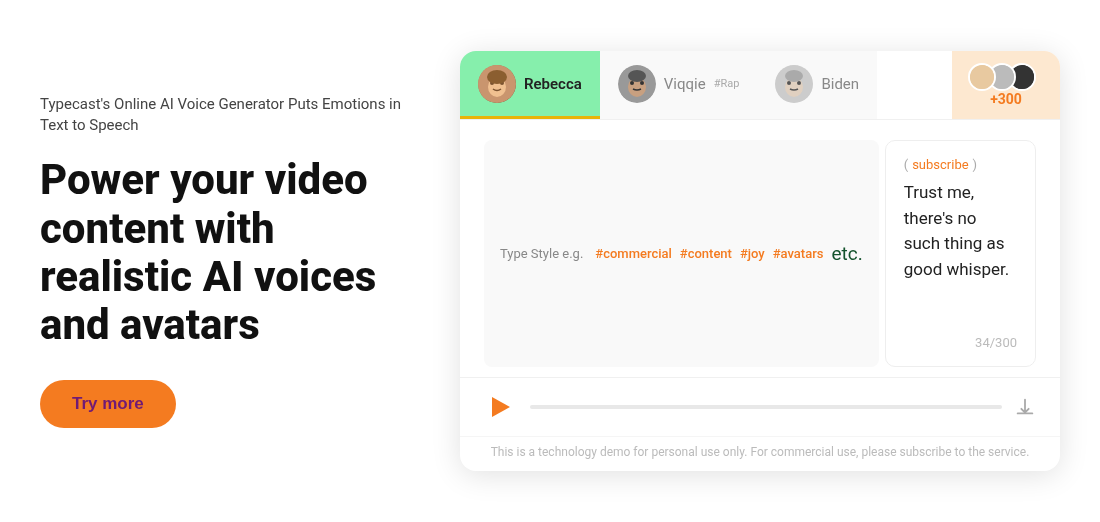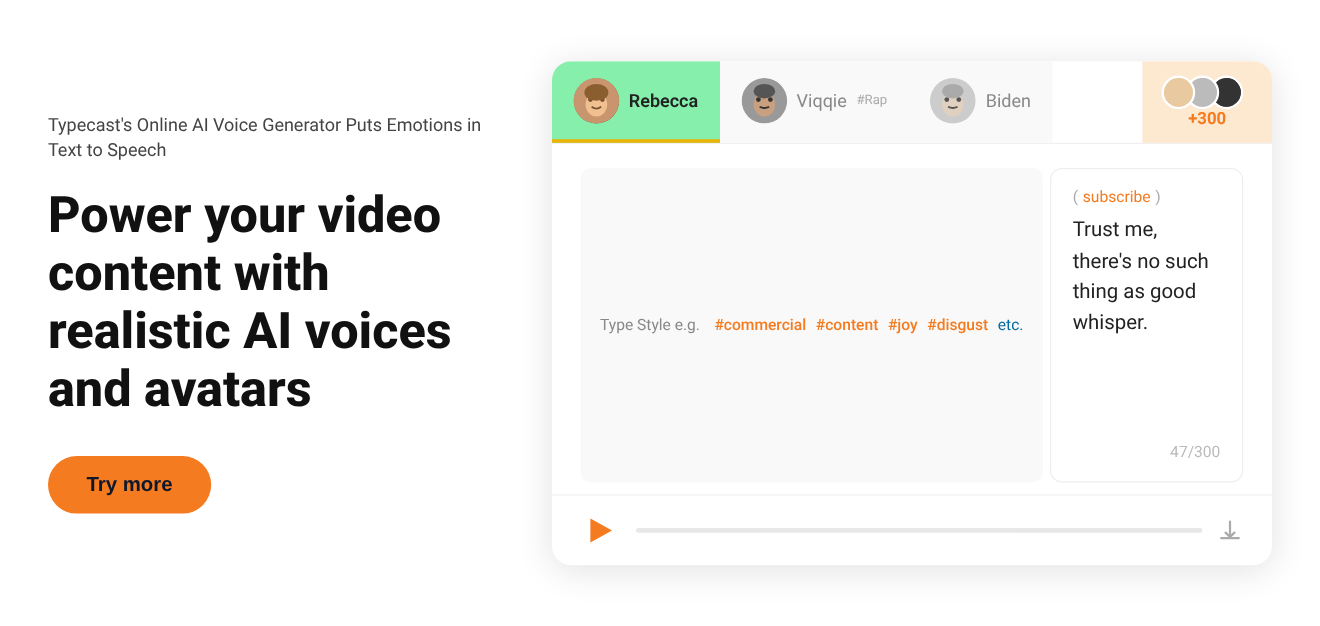--- a/index.html
+++ b/index.html
@@ -32,21 +32,21 @@
       line-height: 1.4;
     }
     .main-heading {
       font-size: 42px;
       font-weight: 800;
       color: #111;
       line-height: 1.15;
     }
     .try-more-btn {
       background: #f47b20;
-      color: #0f172a;
+      color: #701a75;
       border: none;
       border-radius: 50px;
       padding: 14px 32px;
       font-size: 17px;
       font-weight: 600;
       cursor: pointer;
       width: fit-content;
       margin-top: 10px;
     }
 
@@ -139,22 +139,22 @@
       color: #888;
       margin-right: 4px;
     }
     .tag {
       font-size: 13px;
       font-weight: 500;
       color: #f47b20;
       cursor: pointer;
     }
     .tag-etc {
-      font-size: 13px;
-      color: #0369a1;
+      font-size: 19px;
+      color: #14532d;
     }
     .text-area-container {
       background: #fff;
       border: 1px solid #eee;
       border-radius: 10px;
       padding: 16px 18px;
       flex: 1;
       display: flex;
       flex-direction: column;
       gap: 8px;
@@ -318,44 +318,45 @@
       </div>
     </div>
 
     <div class="content-area">
 
       <div class="type-style-row">
         <span class="type-style-label">Type Style e.g.</span>
         <span class="tag">#commercial</span>
         <span class="tag">#content</span>
         <span class="tag">#joy</span>
-        <span class="tag">#disgust</span>
+        <span class="tag">#avatars</span>
         <span class="tag-etc">etc.</span>
       </div>
 
       <div class="text-area-container">
         <div class="emotion-badge">
           <span class="emotion-paren">(</span>
           <span>subscribe</span>
           <span class="emotion-paren">)</span>
         </div>
         <p class="main-text">Trust me, there's no such thing as good whisper.</p>
-        <div class="char-count">47/300</div>
+        <div class="char-count">34/300</div>
       </div>
     </div>
 
     <div class="player-row">
       <div class="play-btn">
         <div class="play-icon"></div>
       </div>
       <div class="progress-bar">
         <div class="progress-fill"></div>
       </div>
       <div class="download-btn">
         <svg width="22" height="22" viewBox="0 0 24 24" fill="none" stroke="#aaa" stroke-width="2" stroke-linecap="round" stroke-linejoin="round">
           <path d="M12 4v12M8 14l4 4 4-4"></path>
           <rect x="3" y="18" width="18" height="2" rx="1" fill="#aaa" stroke="none"></rect>
         </svg>
       </div>
     </div>
 
+    <div class="footer-note">This is a technology demo for personal use only. For commercial use, please subscribe to the service.</div>
   </div>
 </div>
 
 </body></html>

